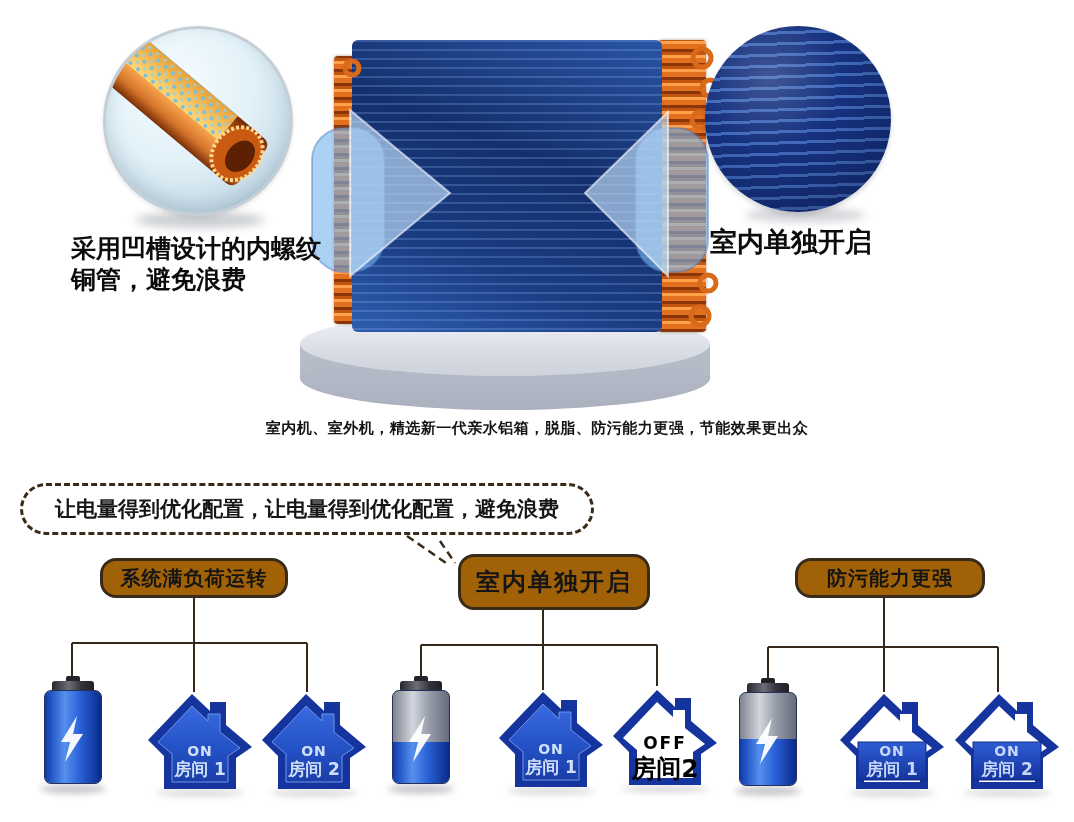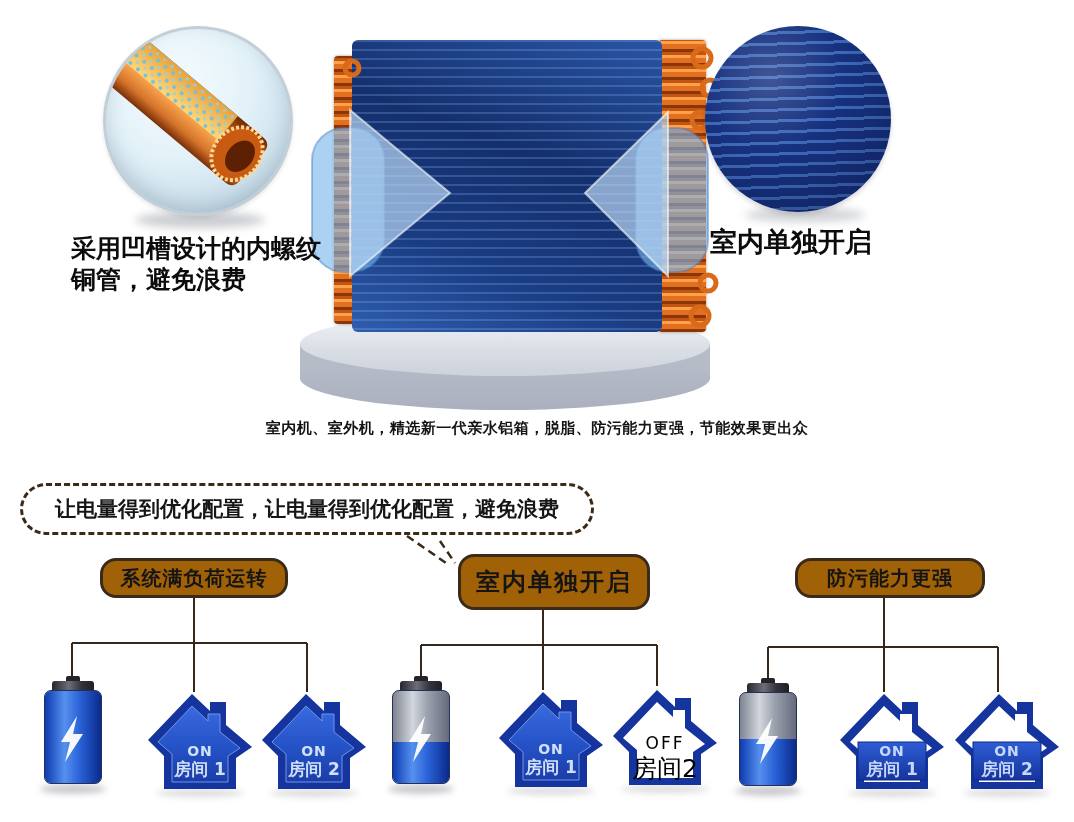--- a/index.html
+++ b/index.html
@@ -83,21 +83,21 @@
   .h-outer { fill:#16349e; }
   .house.on  .h-inner { fill:url(#panelGrad); stroke:#6e96ea; stroke-width:1; }
   .house.on  .h-band  { display:none; }
   .house.off .h-inner { fill:#ffffff; }
   .house.off .h-band  { display:none; }
   .house.low .h-inner { fill:#ffffff; }
   .house.low .h-band  { fill:url(#bandGrad); stroke:#0e2a88; stroke-width:1; }
   .house-label { position:absolute; left:10px; width:92px; top:50px; text-align:center; line-height:18px; }
   .house.on  .house-label { color:rgba(225,238,255,.92); font-weight:700; }
   .house.low .house-label { color:#c6d8fa; font-weight:700; }
-  .house.off .house-label { color:#000000; font-weight:400; top:42px; line-height:26px; }
+  .house.off .house-label { color:#000000; font-weight:700; top:42px; line-height:26px; }
   .h-status { font-size:14px; letter-spacing:1px; }
   .h-room   { font-size:17px; }
   .house.off .h-status { font-size:17px; letter-spacing:2px; }
   .house.off .h-room   { font-size:25px; }
   .h-house-shadow { position:absolute; left:12px; bottom:-5px; width:88px; height:8px;
     border-radius:50%; background:rgba(60,60,80,.18); filter:blur(3px); }
 </style>
 </head>
 <body>
 

